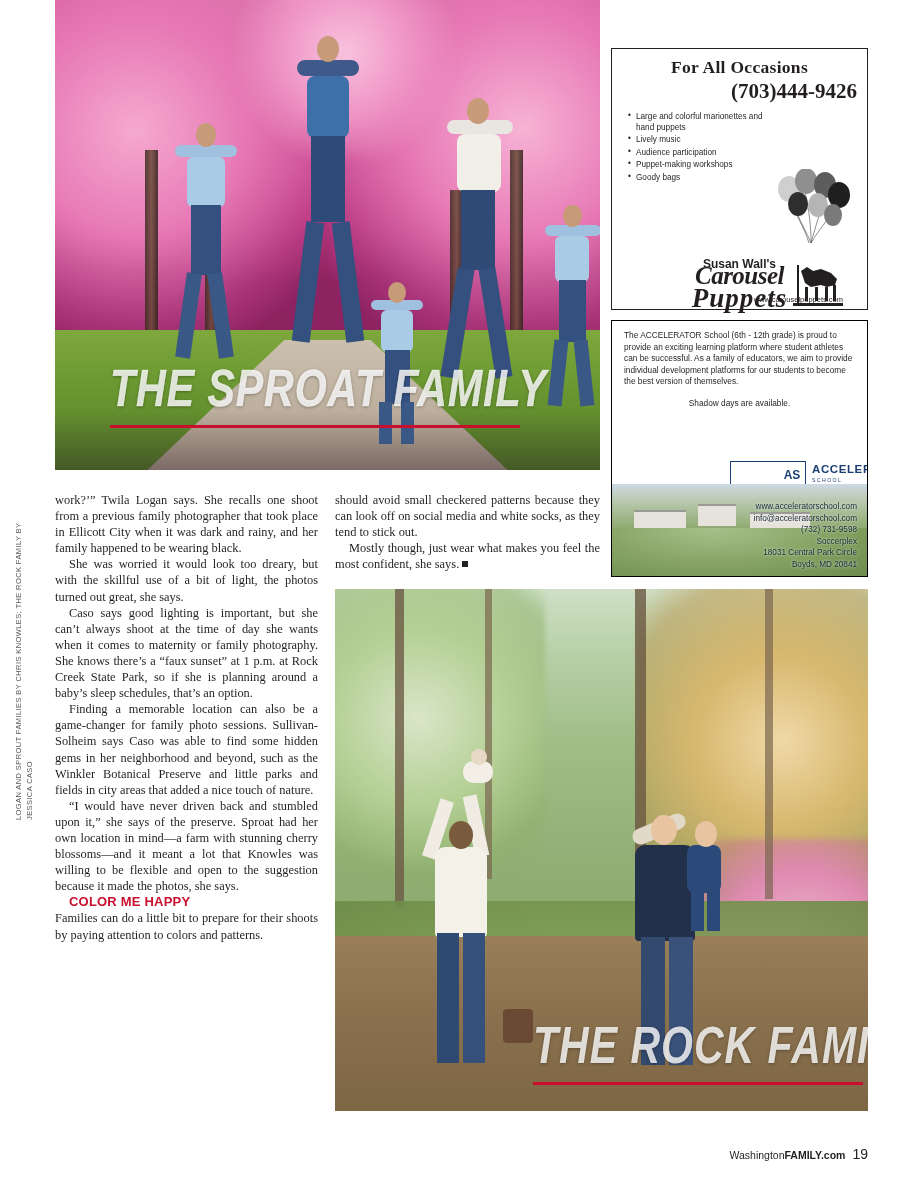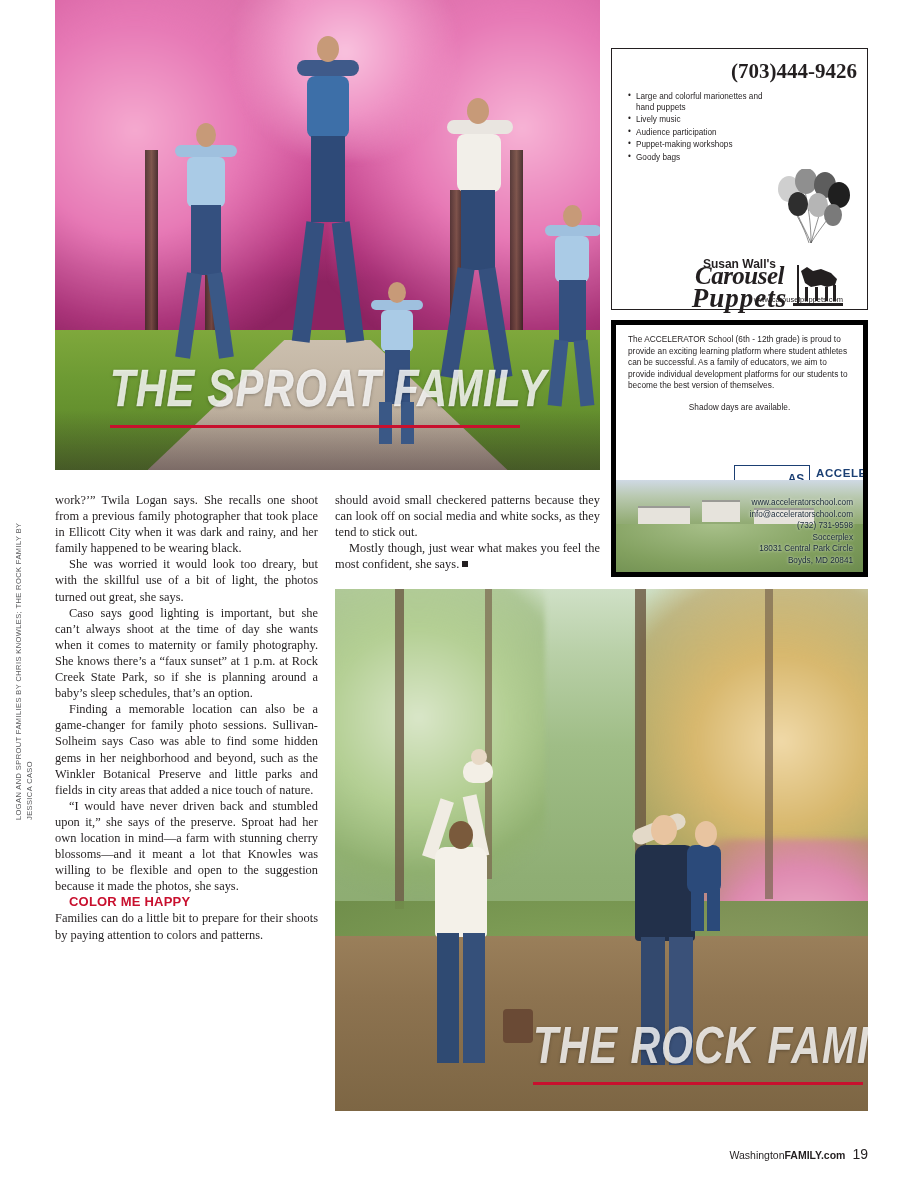--- a/index.html
+++ b/index.html
@@ -201,21 +201,21 @@
     width: 62px;
     height: 44px;
   }
 
   .ad-accel {
     position: absolute;
     left: 611px;
     top: 320px;
     width: 257px;
     height: 257px;
-    border: 5px solid #000000;
+    border: 1px solid #000000;
     background: #fff;
     box-sizing: border-box;
     overflow: hidden;
   }
   .ad-accel .copy {
     padding: 9px 12px 0 12px;
     font-family: "Liberation Sans", sans-serif;
     font-size: 8.3px;
     line-height: 11.6px;
     color: #231f20;
@@ -460,20 +460,21 @@
       <div class="fig" style="left:324px;top:402px;width:13px;height:42px;background:#3a5886;"></div>
       <div class="fig" style="left:346px;top:402px;width:13px;height:42px;background:#3a5886;"></div>
       <div class="fig" style="left:333px;top:282px;width:18px;height:21px;background:#c79a78;border-radius:50%;"></div>
     </div>
 
     <div class="hero-title">THE SPROAT FAMILY</div>
     <div class="hero-rule"></div>
   </div>
 
   <div class="ad-puppet">
+    <div class="t2">For All Occasions</div>
     <div class="phone">(703)444-9426</div>
 
     <ul>
       <li>Large and colorful marionettes and hand puppets</li>
       <li>Lively music</li>
       <li>Audience participation</li>
       <li>Puppet-making workshops</li>
       <li>Goody bags</li>
     </ul>
 

